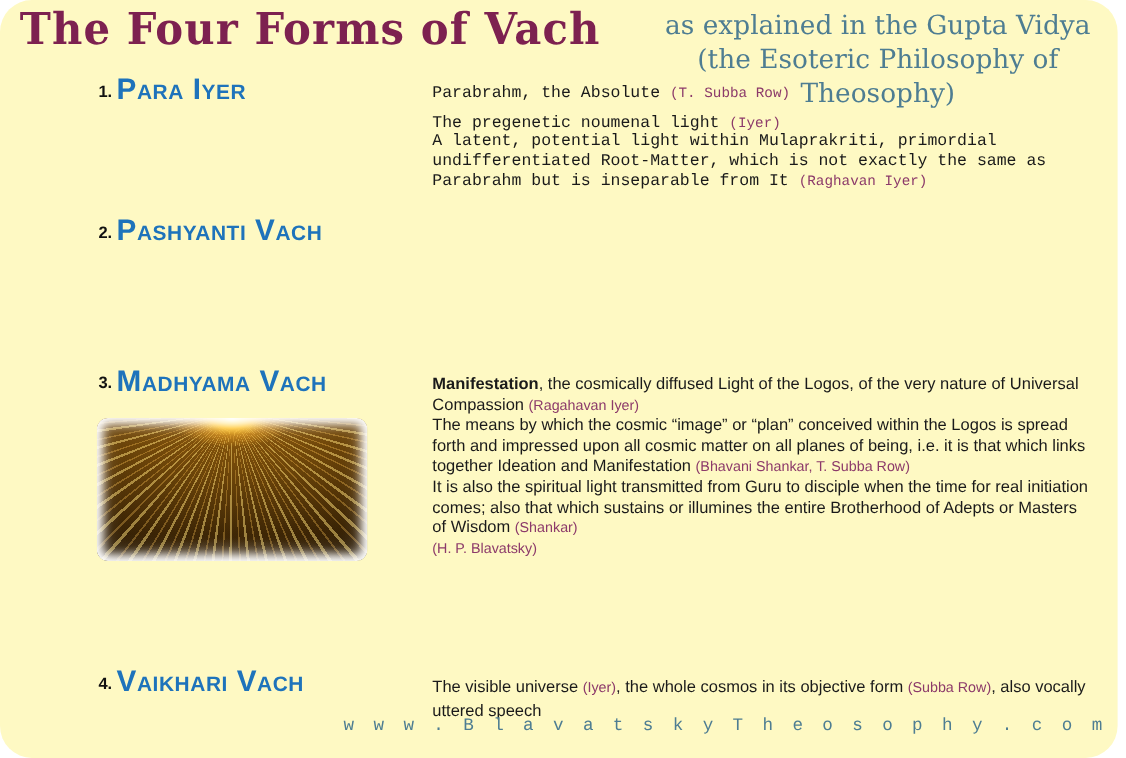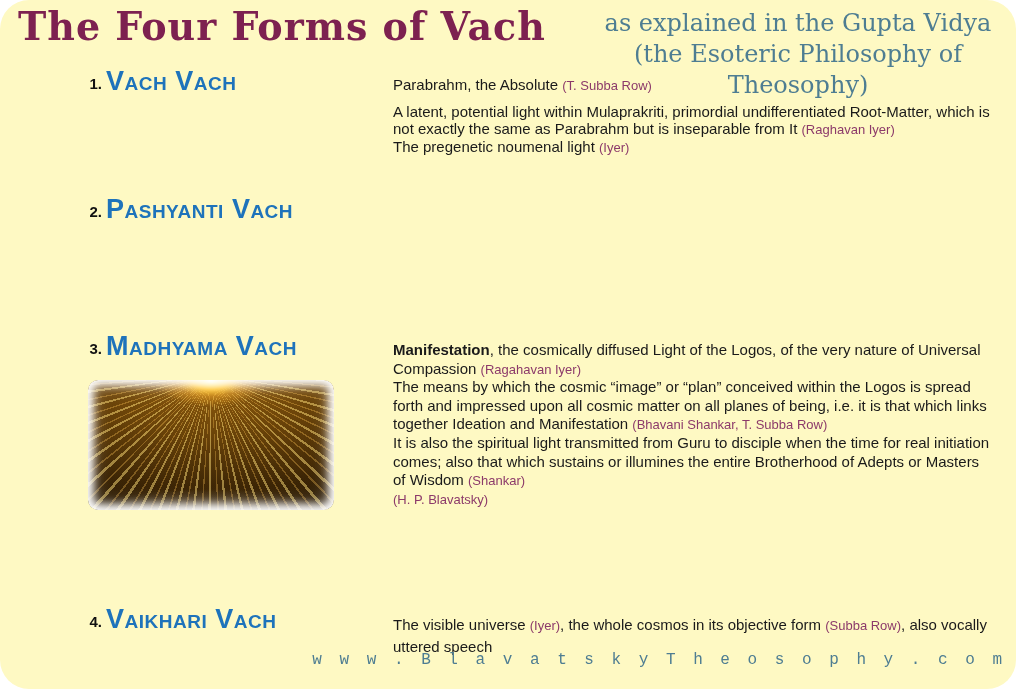--- a/index.html
+++ b/index.html
@@ -26,21 +26,21 @@
   }
   .item-label{
     position:absolute;left:106px;
     font-variant:small-caps;font-weight:bold;font-size:27px;line-height:1;
     letter-spacing:.5px;color:#1e73bb;white-space:nowrap;
   }
   .item-body{
     position:absolute;left:393px;width:602px;font-size:15px;color:#1a1a1a;
   }
   .item-body p{margin:0;padding:0;}
-  .body-1{top:76px;line-height:1.18;}
+  .body-1{top:76px;line-height:1.18;font-family:Liberation Mono, monospace;}
   .body-1 p:first-child{margin-bottom:9px;}
   .body-2{top:205px;line-height:1.45;}
   .body-3{top:341px;line-height:1.24;}
   .body-4{top:614px;line-height:1.45;}
   .seg-body{color:#1a1a1a;}
   .seg-bold{color:#1a1a1a;font-weight:bold;}
   .seg-cite{color:#8c3a6a;font-size:13px;}
   .seg-small{color:#1a1a1a;font-size:12.5px;}
   
   .light-wrap{
@@ -73,25 +73,25 @@
 <div class="page">
 
   <div class="title">The Four Forms of Vach</div>
 
   <div class="subtitle">
     <div>as explained in the Gupta Vidya</div>
     <div>(the Esoteric Philosophy of Theosophy)</div>
   </div>
 
   <div class="item-num" style="top:75px">1.</div>
-  <div class="item-label" style="top:68px">Vach Vach</div>
+  <div class="item-label" style="top:68px">Para Iyer</div>
   <div class="item-body body-1">
       <p><span class="seg-body">Parabrahm, the Absolute </span><span class="seg-cite">(T. Subba Row)</span></p>
+      <p><span class="seg-body">The pregenetic noumenal light </span><span class="seg-cite">(Iyer)</span></p>
       <p><span class="seg-body">A latent, potential light within Mulaprakriti, primordial undifferentiated Root-Matter, which is not exactly the same as Parabrahm but is inseparable from It </span><span class="seg-cite">(Raghavan Iyer)</span></p>
-      <p><span class="seg-body">The pregenetic noumenal light </span><span class="seg-cite">(Iyer)</span></p>
     </div>
 
   <div class="item-num" style="top:203px">2.</div>
   <div class="item-label" style="top:196px">Pashyanti Vach</div>
 
   <div class="item-num" style="top:340px">3.</div>
   <div class="item-label" style="top:333px">Madhyama Vach</div>
   <div class="item-body body-3">
       <p><span class="seg-bold">Manifestation</span><span class="seg-body">, the cosmically diffused Light of the Logos, of the very nature of Universal Compassion </span><span class="seg-cite">(Ragahavan Iyer)</span></p>
       <p><span class="seg-body">The means by which the cosmic “image” or “plan” conceived within the Logos is spread forth and impressed upon all cosmic matter on all planes of being, i.e. it is that which links together Ideation and Manifestation </span><span class="seg-cite">(Bhavani Shankar, T. Subba Row)</span></p>

